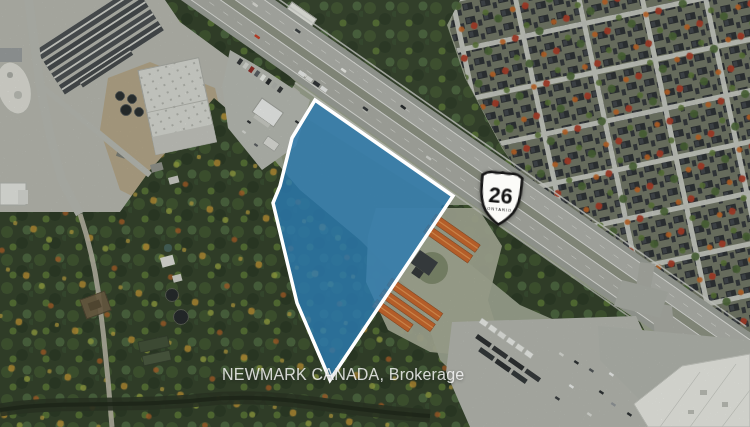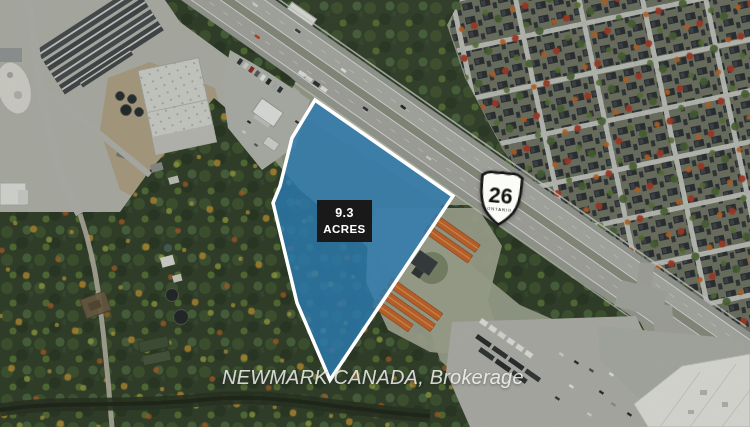--- a/index.html
+++ b/index.html
@@ -24,24 +24,23 @@
     transform:rotate(5deg);z-index:25;
     filter:drop-shadow(0 1px 2px rgba(0,0,0,.35));
   }
   .shield svg{display:block;width:45px;height:60px;}
   .shield text{font-family:"Liberation Sans",sans-serif;}
   .shield .num{font-size:21px;font-weight:bold;fill:#131313;}
   .shield .prov{font-size:4.2px;letter-spacing:.8px;fill:#2a2a2a;}
   
   .watermark{
     position:absolute;left:222px;top:366px;z-index:40;
-    font-size:20px;font-weight:400;color:rgba(255,255,255,.8);
+    font-size:16px;font-weight:400;color:rgba(255,255,255,.8);
     letter-spacing:.2px;white-space:nowrap;
     text-shadow:0 1px 3px rgba(30,30,30,.45);
-    font-style:italic;
   }
 </style>
 </head>
 <body>
 
 <div class="stage">
 
   <svg class="map" width="750" height="427" viewBox="0 0 750 427">
     <defs>
       <pattern id="houses" width="18" height="14" patternUnits="userSpaceOnUse" patternTransform="rotate(-12)">
@@ -324,24 +323,20 @@
     <g fill="none">
       <path d="M0,410 C60,400 120,408 200,400 S320,408 430,416" stroke="#232e1e" stroke-width="13" opacity=".9"></path>
       <path d="M0,410 C60,400 120,408 200,400 S320,408 430,416" stroke="#161e12" stroke-width="4" opacity=".8"></path>
     </g>
 
     <rect width="750" height="427" filter="url(#grain)" opacity=".15"></rect>
 
     <polygon points="315,100 453,196 330,380 297,303 273,203 280,186 292,138" fill="#2b7ab0" stroke="#ffffff" stroke-width="3.5" fill-opacity=".82"></polygon>
   </svg>
 
-  <div class="acres-label">
-    <div class="val">9.3</div>
-    <div class="unit">ACRES</div>
-  </div>
 
   <div class="shield">
     <svg viewBox="0 0 44 58">
       <path d="M2.5,8 Q8,3.5 14,4.5 Q18,5 22,4 Q26,5 30,4.5 Q36,3.5 41.5,8 L41.5,15 Q41.5,34 35.5,42.5 Q29.5,50.5 22,55 Q14.5,50.5 8.5,42.5 Q2.5,34 2.5,15 Z" fill="#fbfbf8" stroke="#161616" stroke-width="2.6"></path>
       <text class="num" x="22" y="33.5" text-anchor="middle">26</text>
       <text class="prov" x="22" y="41.5" text-anchor="middle">ONTARIO</text>
     </svg>
   </div>
 
   <div class="watermark">NEWMARK CANADA, Brokerage</div>

